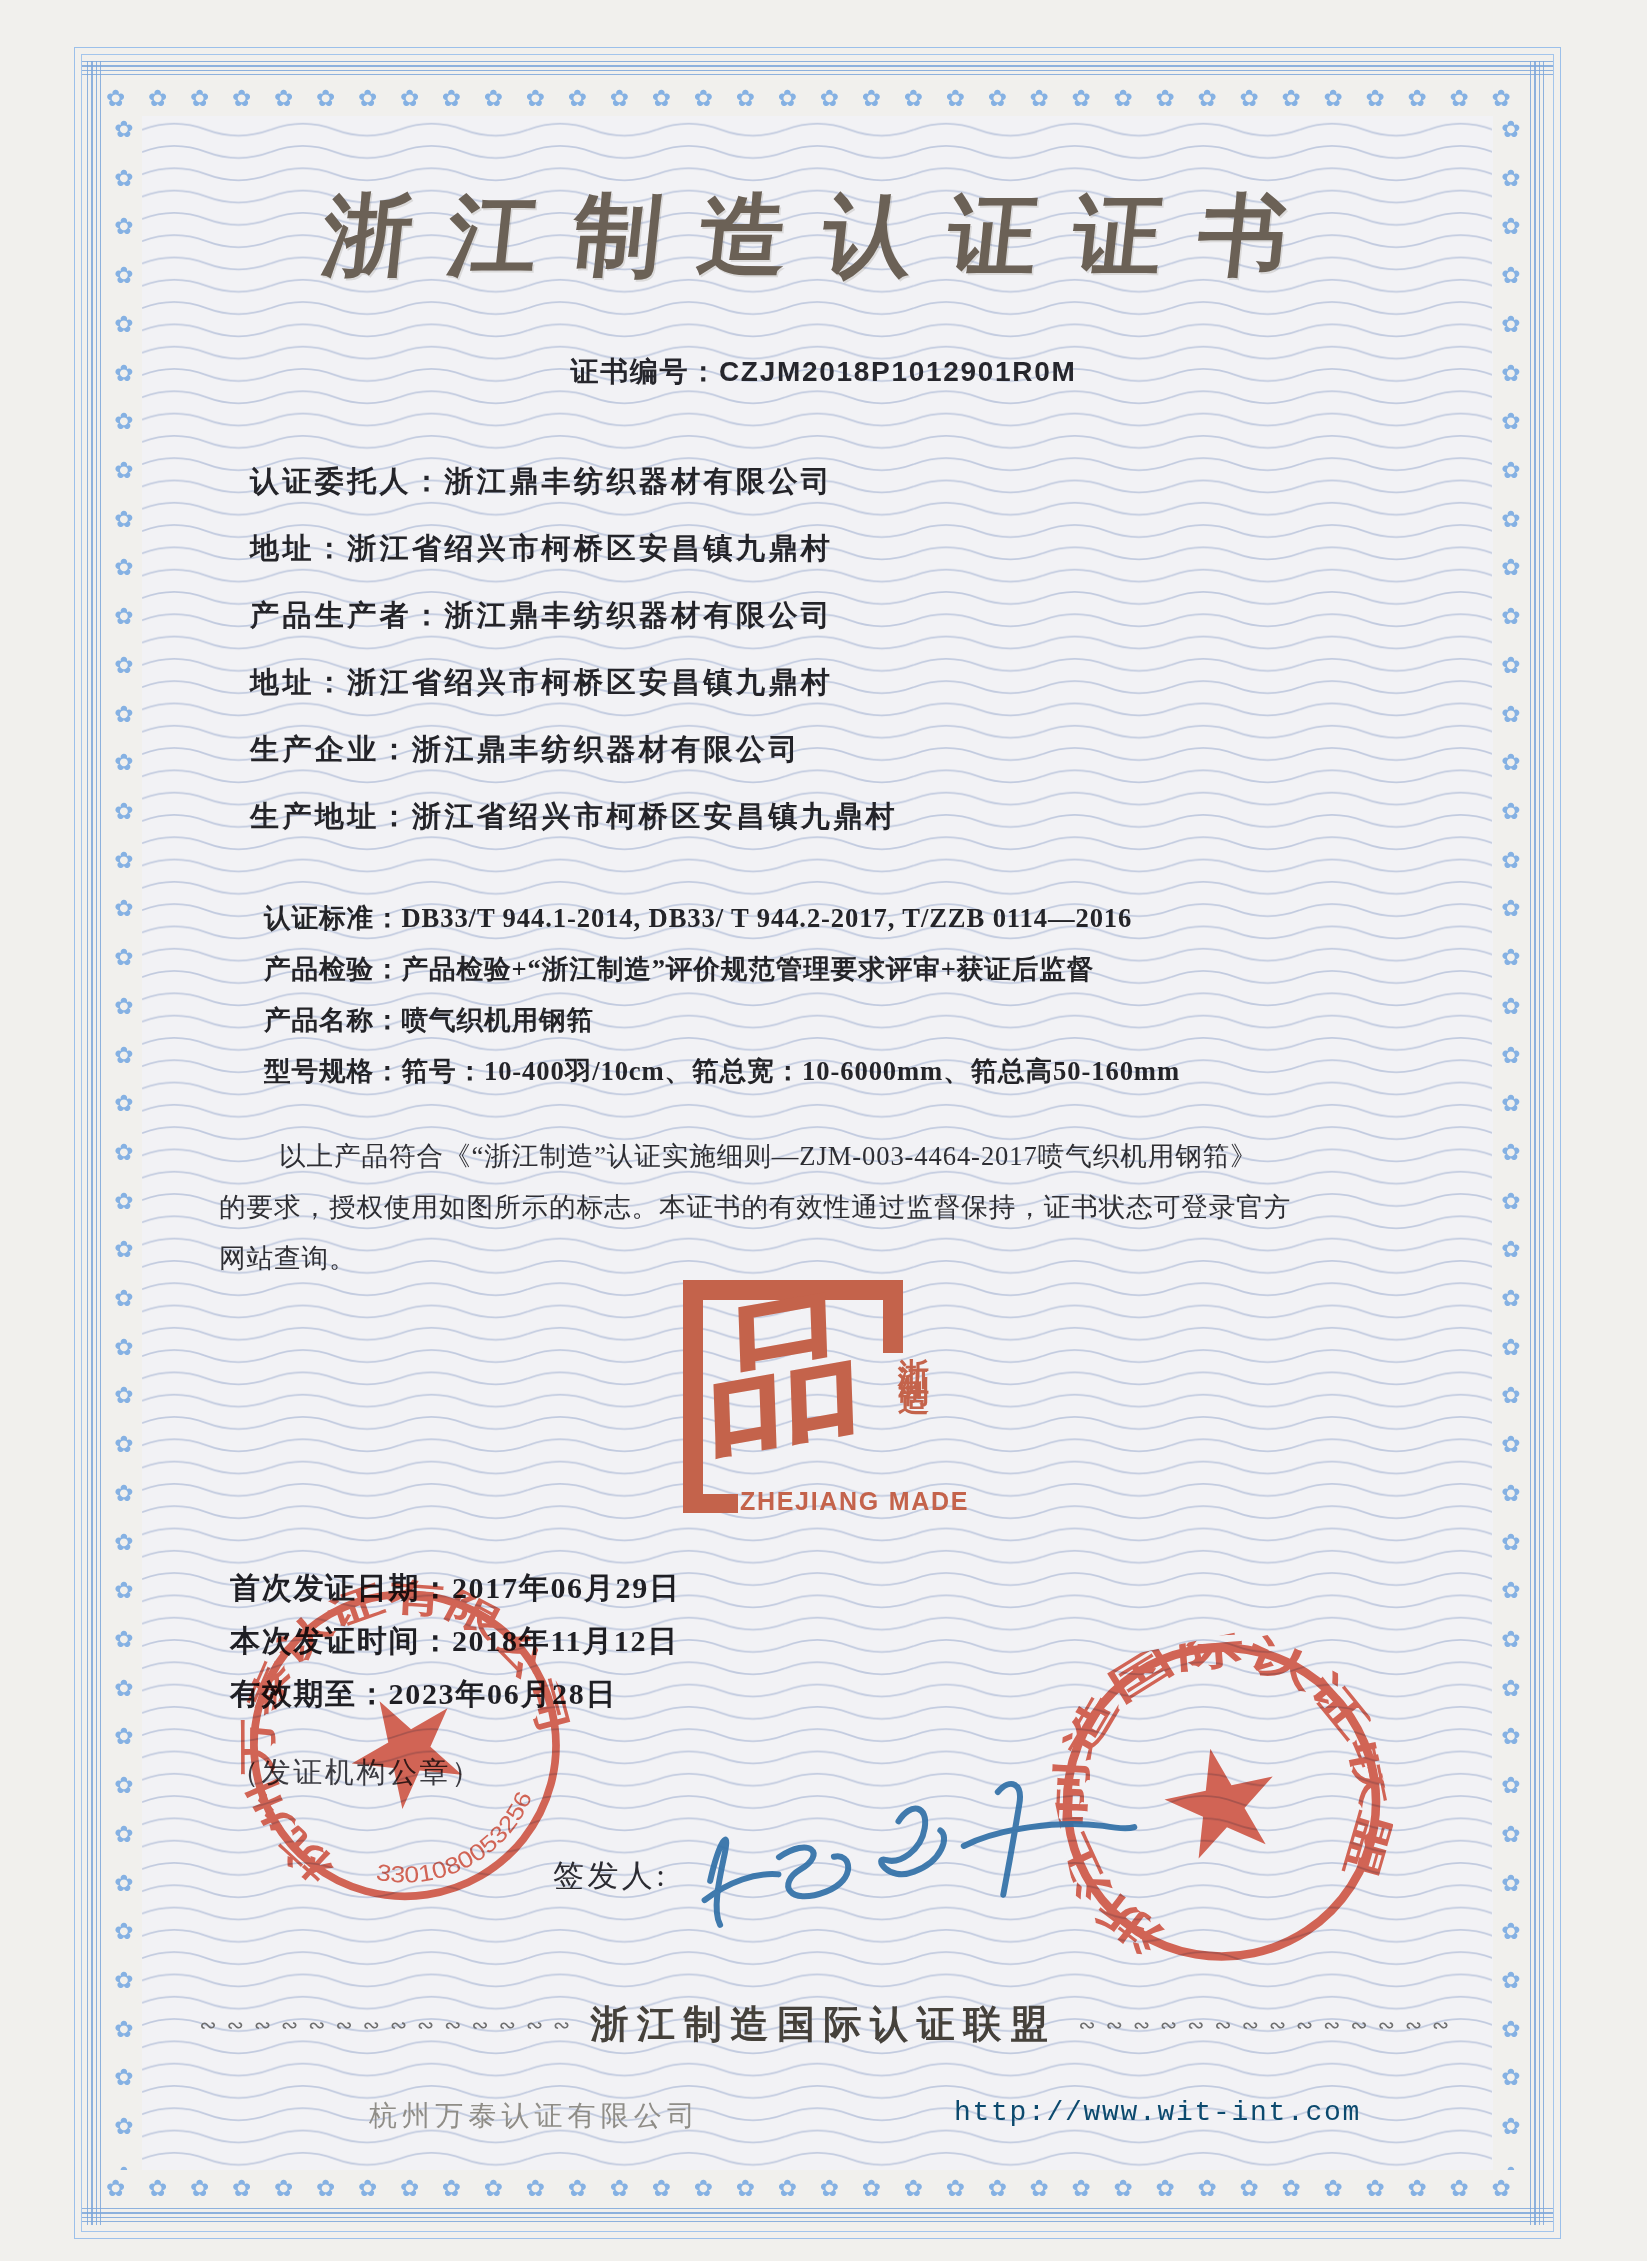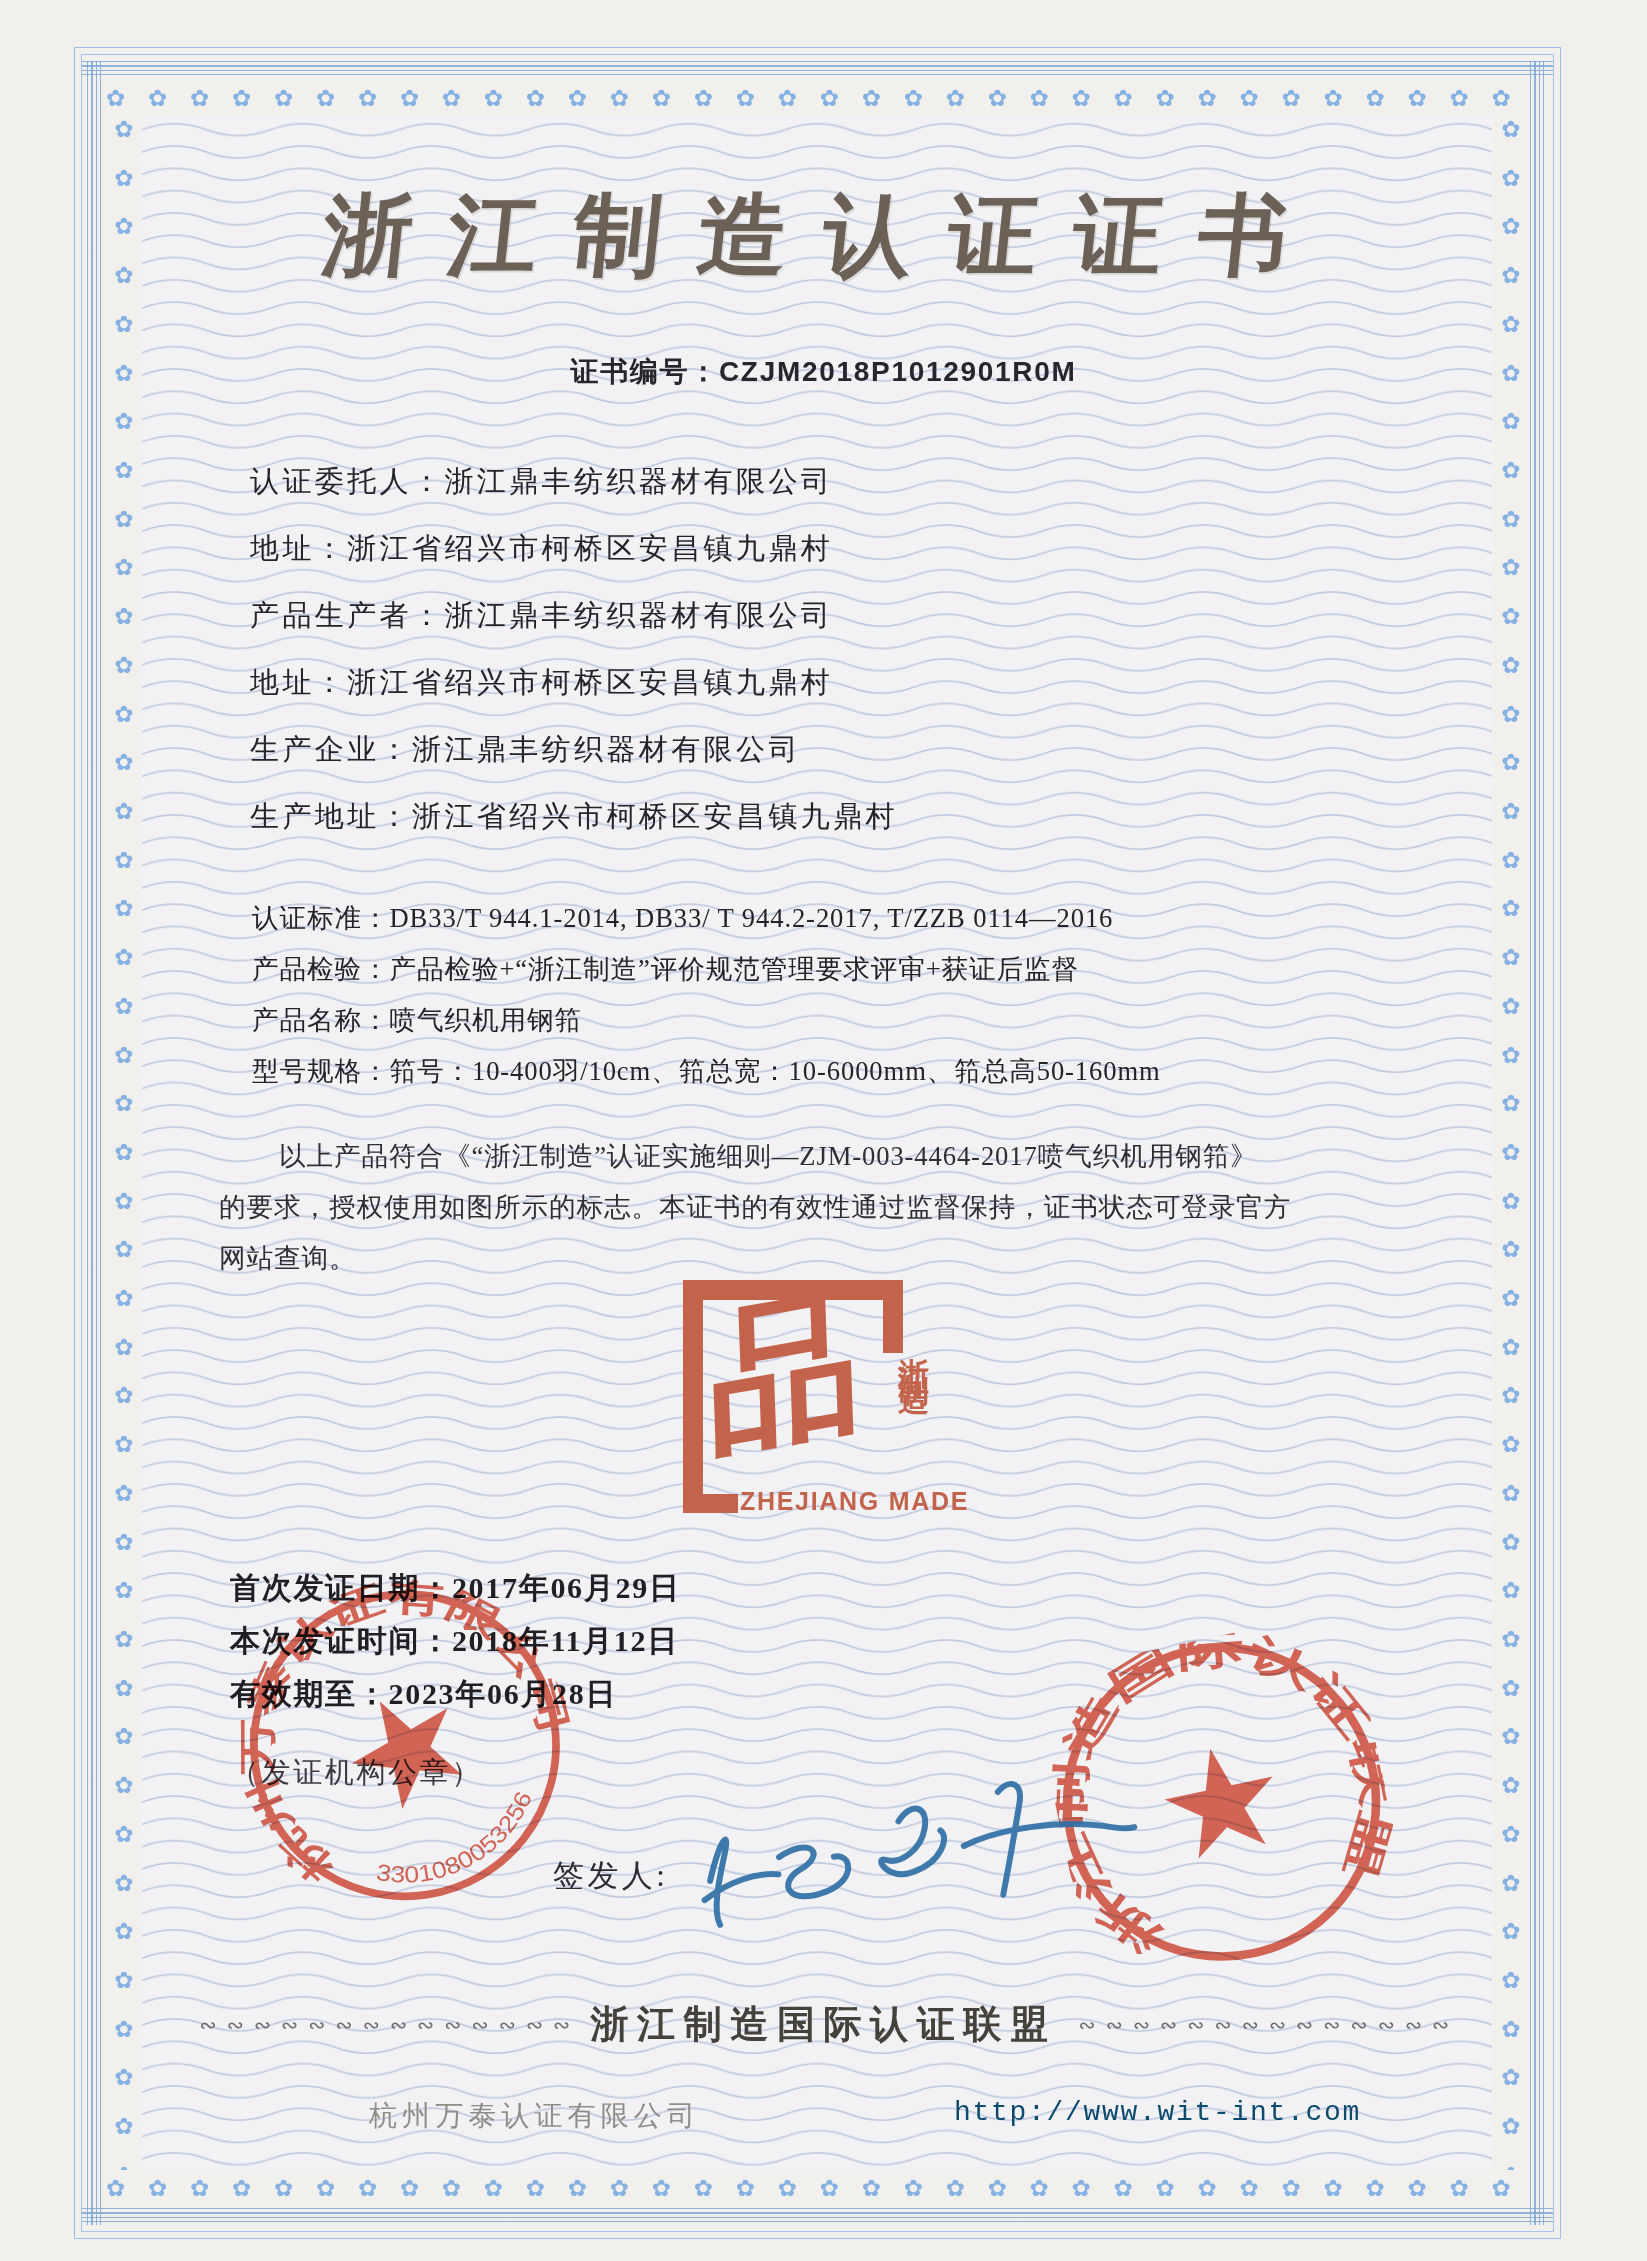--- a/index.html
+++ b/index.html
@@ -33,23 +33,23 @@
     background:#f2f2f5; overflow:hidden;}
   .waves svg{display:block;}
   
   .abs{position:absolute; z-index:2;}
   .title{top:176px; left:0; width:100%; text-align:center;
     font-family:"DejaVu Serif", serif; font-weight:700; font-size:89px; letter-spacing:36px;
     color:#6b6156; transform:skewX(-6deg); text-shadow:1.7px 1.7px 0 rgba(90,80,70,.15);}
   .certnum{top:353px; left:0; width:100%; text-align:center;
     font-family:"Liberation Sans", sans-serif; font-weight:700; font-size:28px;
     letter-spacing:1.7px; color:#26262c;}
-  .fields{top:462px; left:250px; font-size:29px; font-weight:400; color:#242429;}
+  .fields{top:462px; left:250px; font-size:29px; font-weight:700; color:#242429;}
   .fields .row{height:67px; line-height:38px; letter-spacing:3.4px;}
-  .specs{top:901px; left:252px; font-size:26.6px; font-weight:400; color:#242428;}
+  .specs{top:901px; left:264px; font-size:26.6px; font-weight:700; color:#242428;}
   .specs .row{height:51px; line-height:34px; letter-spacing:0.9px;}
   .para{top:1137px; left:219px; width:1218px; font-size:26.6px; font-weight:400;
     color:#2e2e33; letter-spacing:0.9px;}
   .para .pline{height:51px; line-height:38px;}
   .para .pline.indent{padding-left:60px;}
   
   .logo{top:1280px; left:683px; width:220px; height:233px;}
   .logo .bar{position:absolute; background:#c4634b;}
   .logo .bar-top{top:0; left:0; right:0; height:20px;}
   .logo .bar-stub{top:20px; right:0; width:20px; height:53px;}

